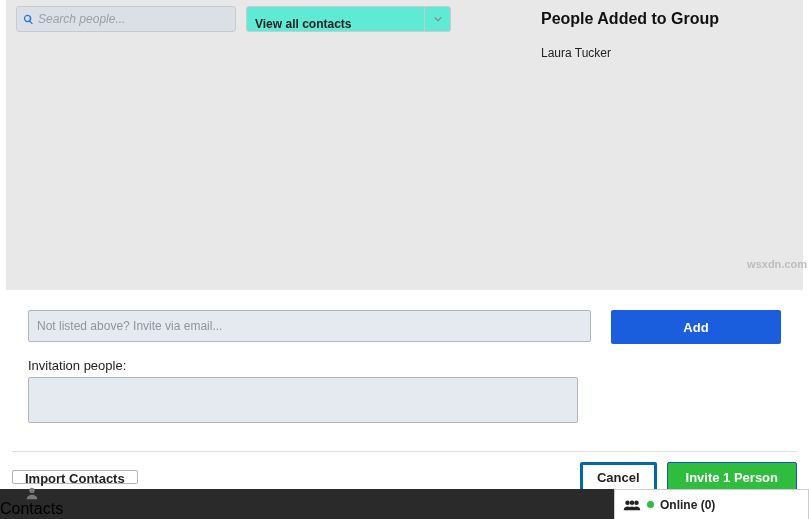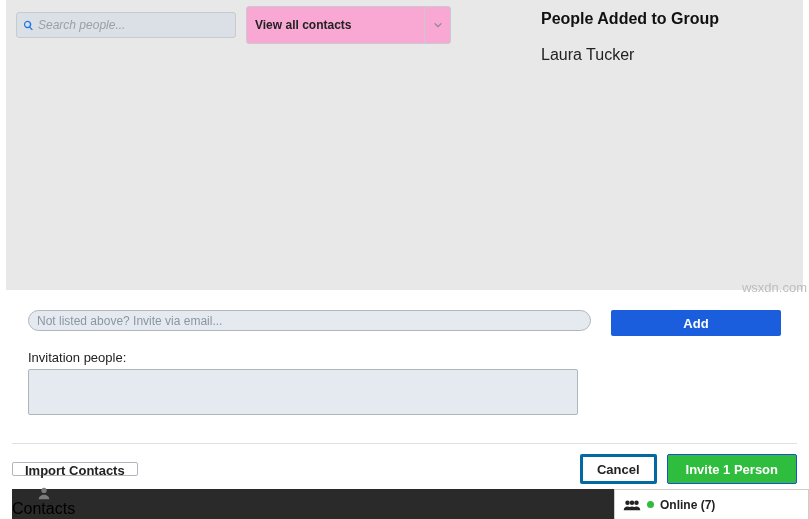--- a/index.html
+++ b/index.html
@@ -4,48 +4,48 @@
   <style>
     * { box-sizing: border-box; margin: 0; padding: 0; font-family: Arial, Helvetica, sans-serif; }
     body { width: 809px; height: 519px; background: #fff; position: relative; overflow: hidden; }
     .top-area { background: #e8e8e8; padding: 6px 10px 0 10px; height: 290px; border-bottom: 0; display: flex; gap: 10px; margin: 0 6px; }
     .left-col { flex: 1; display: flex; flex-direction: column; gap: 6px; }
     .search-row { display: flex; gap: 10px; align-items: center; }
     .search-box { flex: 0 0 220px; height: 26px; background: #dbe0e6; border: 1px solid #c7cbd0; border-radius: 3px; display: flex; align-items: center; padding: 0 6px; }
     .search-icon-svg { width: 11px; height: 11px; fill: #1a73e8; margin-right: 4px; flex-shrink: 0; }
     .search-input { border: none; background: transparent; outline: none; font-size: 12px; color: #333; width: 100%; }
     .search-input::placeholder { color: #9aa0a6; font-style: italic; }
-    .view-select { flex: 0 0 205px; height: 38px; background: #f9a8d4; border: 1px solid #c7cbd0; border-radius: 3px; display: flex; align-items: center; position: relative; }
+    .view-select { flex: 0 0 205px; height: 26px; background: #5eead4; border: 1px solid #c7cbd0; border-radius: 3px; display: flex; align-items: flex-end; position: relative; }
     .view-select-text { font-size: 12px; font-weight: bold; color: #222; padding: 0 8px; flex: 1; }
     .view-select-arrow { width: 26px; height: 100%; border-left: 1px solid #c7cbd0; display: flex; align-items: center; justify-content: center; }
     .chev { width: 10px; height: 10px; stroke: #888; stroke-width: 1.5; fill: none; }
     .right-col { width: 260px; padding: 4px 0 14px 8px; }
     .right-title { font-size: 16px; font-weight: bold; color: #111; margin-bottom: 18px; }
-    .person-name { font-size: 16px; color: #222; }
+    .person-name { font-size: 12px; color: #222; }
     .mid-area { padding: 20px 28px 10px 28px; }
     .invite-row { display: flex; gap: 20px; align-items: flex-start; margin-bottom: 14px; }
-    .email-input { flex: 1; height: 21px; background: #e5eaf1; border: 1px solid #b0b6bc; border-radius: 13px; padding: 0 8px; font-size: 12px; color: #333; outline: none; }
+    .email-input { flex: 1; height: 32px; background: #e5eaf1; border: 1px solid #b0b6bc; border-radius: 2px; padding: 0 8px; font-size: 12px; color: #333; outline: none; }
     .email-input::placeholder { color: #8b96a2; }
-    .add-btn { width: 170px; height: 26px; background: #1a5ede; color: #fff; font-size: 13px; font-weight: bold; border: none; border-radius: 2px; cursor: pointer; }
+    .add-btn { width: 170px; height: 34px; background: #1a5ede; color: #fff; font-size: 13px; font-weight: bold; border: none; border-radius: 2px; cursor: pointer; }
     .msg-label { font-size: 13px; color: #222; margin-bottom: 4px; display: block; }
     .msg-text { width: 550px; height: 46px; background: #e5eaf1; border: 1px solid #b0b6bc; border-radius: 2px; resize: none; outline: none; padding: 4px 6px; font-size: 12px; }
     .sep { border-top: 1px solid #e0e0e0; margin: 14px 12px 0 12px; }
     .bottom-row { display: flex; align-items: center; padding: 10px 12px 8px 12px; }
     .import-btn { height: 14px; padding: 0 12px; background: #fff; border: 1px solid #b0b6bc; border-radius: 2px; font-size: 13px; font-weight: bold; color: #222; cursor: pointer; }
     .spacer { flex: 1; }
     .cancel-btn { height: 30px; padding: 0 14px; background: #fff; border: 3px solid #0369a1; border-radius: 2px; font-size: 13px; font-weight: bold; color: #222; cursor: pointer; margin-right: 10px; }
     .invite-btn { height: 30px; padding: 0 18px; background: #2fbd3e; border: 1px solid #1d4ed8; border-radius: 2px; font-size: 13px; font-weight: bold; color: #fff; cursor: pointer; }
-    .footer-bar { position: absolute; left: 12px; right: 0; bottom: 0; height: 30px; background: #2a2a2a; display: flex; align-items: flex-end; }
+    .footer-bar { position: absolute; left: 0; right: 0; bottom: 0; height: 30px; background: #2a2a2a; display: flex; align-items: flex-end; }
     .contact-icon-gray { width: 14px; height: 14px; fill: #7a7a7a; display: block; margin: 0 auto; }
     .contacts-stack { display: flex; flex-direction: column; align-items: center; gap: 0; padding-bottom: 1px; }
     .online-panel { position: absolute; right: 0; bottom: 0; width: 195px; height: 30px; background: #fff; border: 1px solid #ccc; border-bottom: none; display: flex; align-items: center; padding: 0 8px; gap: 6px; }
     .people-icon { width: 18px; height: 12px; fill: #222; }
     .status-dot { width: 7px; height: 7px; background: #2fbd3e; border-radius: 50%; }
     .online-text { font-size: 12px; font-weight: bold; color: #222; }
-    .wm-wrap { position: absolute; right: 2px; top: 280px; font-size: 13px; color: #bdbdbd; }
+    .wm-wrap { position: absolute; right: 2px; top: 258px; font-size: 11px; color: #bdbdbd; font-weight: bold; }
   </style>
 </head>
 <body>
 
 <div class="top-area">
   <div class="left-col">
     <div class="search-row">
       <div class="search-box">
         <svg class="search-icon-svg" viewBox="0 0 16 16">
             <path d="M6.5 1a5.5 5.5 0 014.23 9.02l3.63 3.63-1.41 1.41-3.63-3.63A5.5 5.5 0 116.5 1zm0 2a3.5 3.5 0 100 7 3.5 3.5 0 000-7z"></path>
@@ -97,16 +97,16 @@
 </div>
 
 <div class="online-panel">
   <svg class="people-icon" viewBox="0 0 24 14">
       <circle cx="6" cy="4" r="3"></circle>
       <circle cx="12" cy="4" r="3"></circle>
       <circle cx="18" cy="4" r="3"></circle>
       <path d="M1 14c0-3 2-5 5-5s5 2 5 5M7 14c0-3 2-5 5-5s5 2 5 5M13 14c0-3 2-5 5-5s5 2 5 5"></path>
     </svg>
   <span class="status-dot"></span>
-  <span class="online-text">Online (7)</span>
+  <span class="online-text">Online (0)</span>
 </div>
 
 <div class="wm-wrap">wsxdn.com</div>
 
 </body></html>

